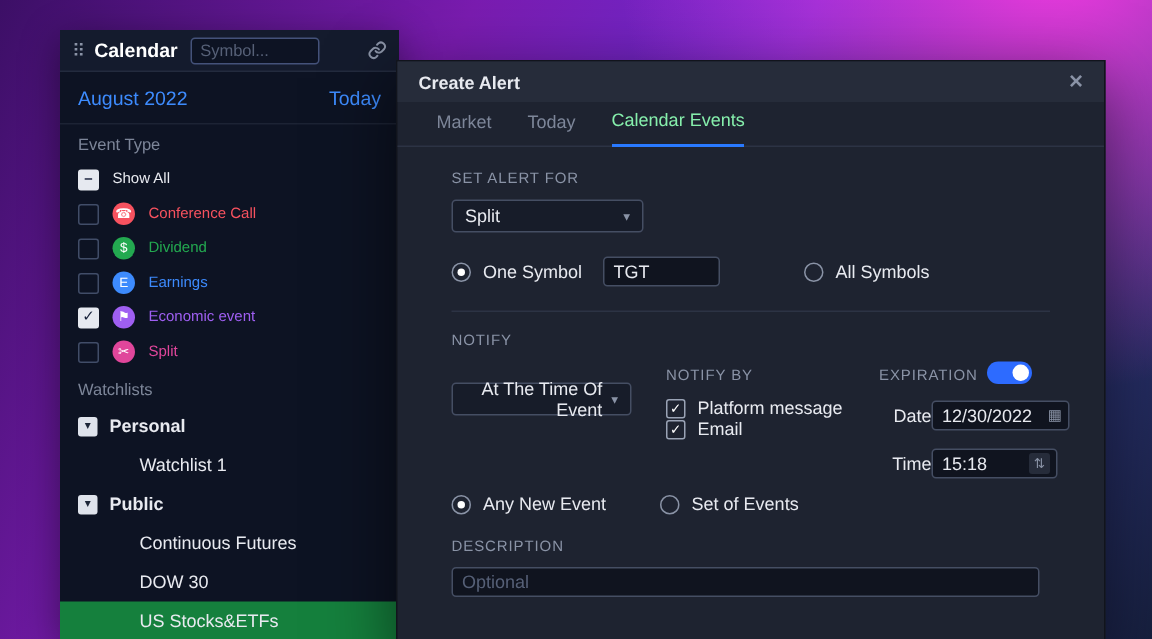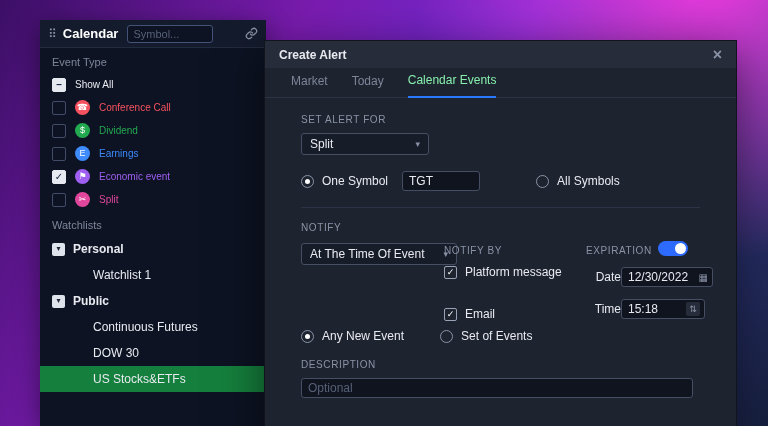--- a/index.html
+++ b/index.html
@@ -116,24 +116,24 @@
     color:#e8eaf0; font-size:12px; height:20px; padding:0 6px; outline:none;
     font-family:inherit;
   }
   .symbol-value { width:78px; margin-left:14px; }
   .all-symbols { margin-left:56px; }
 
   .divider { height:1px; background:#2c3344; margin-top:16px; }
   .notify-label { margin-top:14px; margin-bottom:0; }
 
   .notify-area { position:relative; height:90px; margin-top:6px; }
-  .select.when { position:absolute; left:0; top:4px; width:156px; }
+  .select.when { position:absolute; left:0; top:16px; width:120px;text-align:right; }
   .notify-by-label { position:absolute; left:143px; top:6px; margin:0; }
   .cb-row { position:absolute; left:143px; display:flex; align-items:center; }
-  .cb-row.r1 { top:26px; } .cb-row.r2 { top:68px; }
+  .cb-row.r1 { top:26px; } .cb-row.r2 { top:40px; }
   .cb {
     width:13px; height:13px; border:1px solid #9aa3b5; border-radius:2px;
     display:flex; align-items:center; justify-content:center;
     color:#ffffff; font-size:9px; cursor:pointer;
   }
   .cb.checked::after { content:"✓"; }
   .cb-label { margin-left:8px; font-size:12px; color:#e8eaf0; }
 
   .exp-label { position:absolute; left:285px; top:6px; margin:0; }
   .toggle {
@@ -176,20 +176,24 @@
       <span class="panel-title">Calendar</span>
       <input class="symbol-input" placeholder="Symbol..." style="">
       <span class="link-icon">
         <svg width="13" height="13" viewBox="0 0 24 24" fill="none" stroke="#8a93a6" stroke-width="2.4" stroke-linecap="round">
           <path d="M10 13a5 5 0 0 0 7.5.5l3-3a5 5 0 0 0-7-7l-1.7 1.7"></path>
           <path d="M14 11a5 5 0 0 0-7.5-.5l-3 3a5 5 0 0 0 7 7l1.7-1.7"></path>
         </svg>
       </span>
     </div>
 
+    <div class="month-row">
+      <span class="month">August 2022</span>
+      <span class="today">Today</span>
+    </div>
 
     <div class="section-label">Event Type</div>
 
     <div>
       <div class="event-row">
         <span class="checkbox indeterminate"></span>
         <span class="event-label" style="color: rgb(232, 234, 240);">Show All</span>
       </div>
       <div class="event-row">
         <span class="checkbox"></span>

